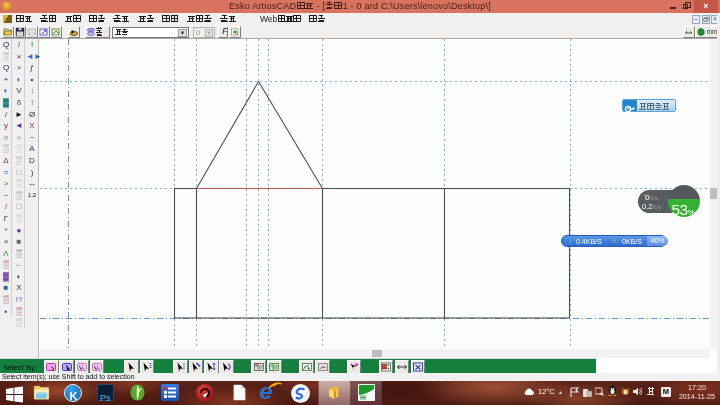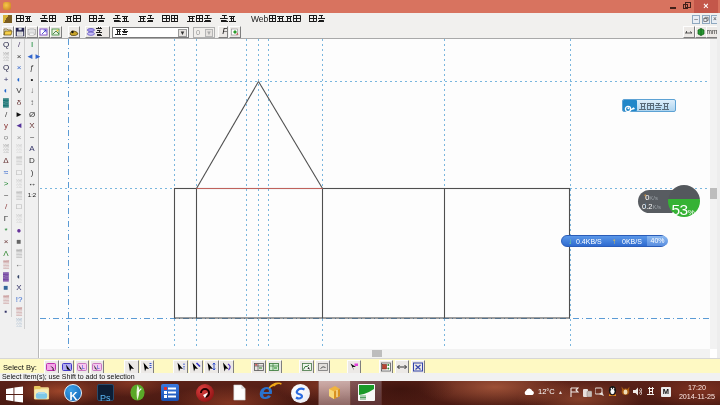--- a/index.html
+++ b/index.html
@@ -54,21 +54,21 @@
 .gvd{position:absolute;top:0;width:1px;height:310px;background:repeating-linear-gradient(to bottom,#5b9bd5 0 6px,transparent 6px 9px,#5b9bd5 9px 10px,transparent 10px 13px);}
 .ghd{position:absolute;left:0;width:670px;height:1px;background:repeating-linear-gradient(to right,#5b9bd5 0 6px,transparent 6px 9px,#5b9bd5 9px 10px,transparent 10px 13px);}
 
 #vsb{left:710px;top:39px;width:7px;height:310px;background:#f2f2f2;}
 #vthumb{left:710px;top:188px;width:7px;height:11px;background:#bdbdbd;}
 #hsb{left:40px;top:349px;width:670px;height:9px;background:#f2f2f2;}
 #hthumb{left:372px;top:350px;width:10px;height:7px;background:#bdbdbd;}
 #rborder{left:717px;top:13px;width:3px;height:368px;background:#ededed;}
 .sarr{position:absolute;color:#4e4e4e;font-size:8px;line-height:8px;transform:scale(.8,.6);}
 
-#selby{left:0;top:358px;width:720px;height:15px;background:#fef9c3;border-top:1px solid #d6d6d6;font-size:8px;}
+#selby{left:0;top:358px;width:596px;height:15px;background:#15803d;border-top:1px solid #d6d6d6;font-size:8px;}
 .sb{position:absolute;top:1px;width:14.5px;height:13.5px;background:#ece9e6;border:1px solid;border-color:#fdfdfd #7e7e7e #7e7e7e #fdfdfd;display:inline-flex;align-items:center;justify-content:center;overflow:hidden;}
 
 #status{left:0;top:373px;width:720px;height:8px;background:#f1f1f1;font-size:7px;color:#111;}
 
 #task{left:0;top:381px;width:720px;height:24px;
 background:
  radial-gradient(70px 22px at 60px 10px,rgba(205,95,55,.6),transparent 70%),
  radial-gradient(60px 20px at 130px 2px,rgba(180,80,48,.45),transparent 70%),
  radial-gradient(90px 26px at 230px 22px,rgba(185,80,48,.5),transparent 70%),
  radial-gradient(70px 24px at 320px 4px,rgba(170,75,45,.4),transparent 70%),
@@ -76,36 +76,37 @@
  radial-gradient(110px 30px at 495px 6px,rgba(215,120,80,.55),transparent 70%),
  radial-gradient(90px 26px at 580px 18px,rgba(190,100,65,.5),transparent 70%),
  radial-gradient(80px 24px at 700px 10px,rgba(160,65,40,.55),transparent 70%),
  linear-gradient(#5a2118,#4a1a12);}
 .ticon{position:absolute;top:3px;width:17px;height:17px;}
 #clock{position:absolute;right:0px;top:1.5px;width:46px;text-align:center;color:#ffe9e4;font-size:7.2px;line-height:9.8px;}
 </style></head>
 <body>
 <div class="abs" id="title">
  <div class="abs" style="left:3px;top:2px;width:8px;height:8px;background:radial-gradient(circle at 40% 40%,#f7c84a,#c87b1e);border-radius:2px;"></div>
+ <div class="abs txt" id="titletxt">Esko ArtiosCAD<b class="cj"></b><b class="cj v2"></b> - [<b class="cj v3"></b><b class="cj"></b>1 - 0 ard C:\Users\lenovo\Desktop\]</div>
  <div class="abs" id="tmin"></div>
  <div class="abs" id="trest"></div>
  <div class="abs" id="tclose">×</div>
 </div>
 <div class="abs" id="menu">
  <span class="it" style="left:3px;top:2px;width:9px;height:8px;background:linear-gradient(120deg,#d8b23a 40%,#7a5c20 40%);display:inline-block;"></span>
  <span class="it" style="left:16px"><b class="cj"></b><b class="cj v2"></b></span>
  <span class="it" style="left:40px"><b class="cj v3"></b><b class="cj"></b></span>
  <span class="it" style="left:64.5px"><b class="cj v2"></b><b class="cj"></b></span>
  <span class="it" style="left:89px"><b class="cj"></b><b class="cj v3"></b></span>
  <span class="it" style="left:113px"><b class="cj v3"></b><b class="cj v2"></b></span>
  <span class="it" style="left:138px"><b class="cj v2"></b><b class="cj v3"></b></span>
  <span class="it" style="left:162px"><b class="cj"></b><b class="cj"></b></span>
  <span class="it" style="left:187px"><b class="cj v2"></b><b class="cj"></b><b class="cj v3"></b></span>
  <span class="it" style="left:220px"><b class="cj v3"></b><b class="cj v2"></b></span>
- <span class="it" style="left:251px">Web<b class="cj"></b><b class="cj v2"></b></span>
+ <span class="it" style="left:260px">Web<b class="cj"></b><b class="cj v2"></b></span>
  <span class="it" style="left:284.5px"><b class="cj v2"></b><b class="cj"></b></span>
  <span class="it" style="left:309px"><b class="cj"></b><b class="cj v3"></b></span>
  <span class="mdib" style="left:692px;">–</span>
  <span class="mdib" style="left:701.5px;">
       <svg width="7" height="7" viewBox="0 0 7 7">
         <rect x="1" y="2.2" width="3.6" height="3.6" fill="#e8eef5" stroke="#555" stroke-width=".8"></rect>
         <path d="M2.2 2.2 V1 H6 V4.6 H4.6" fill="none" stroke="#555" stroke-width=".8"></path>
       </svg>
     </span>
  <span class="mdib" style="left:711px;">×</span>

